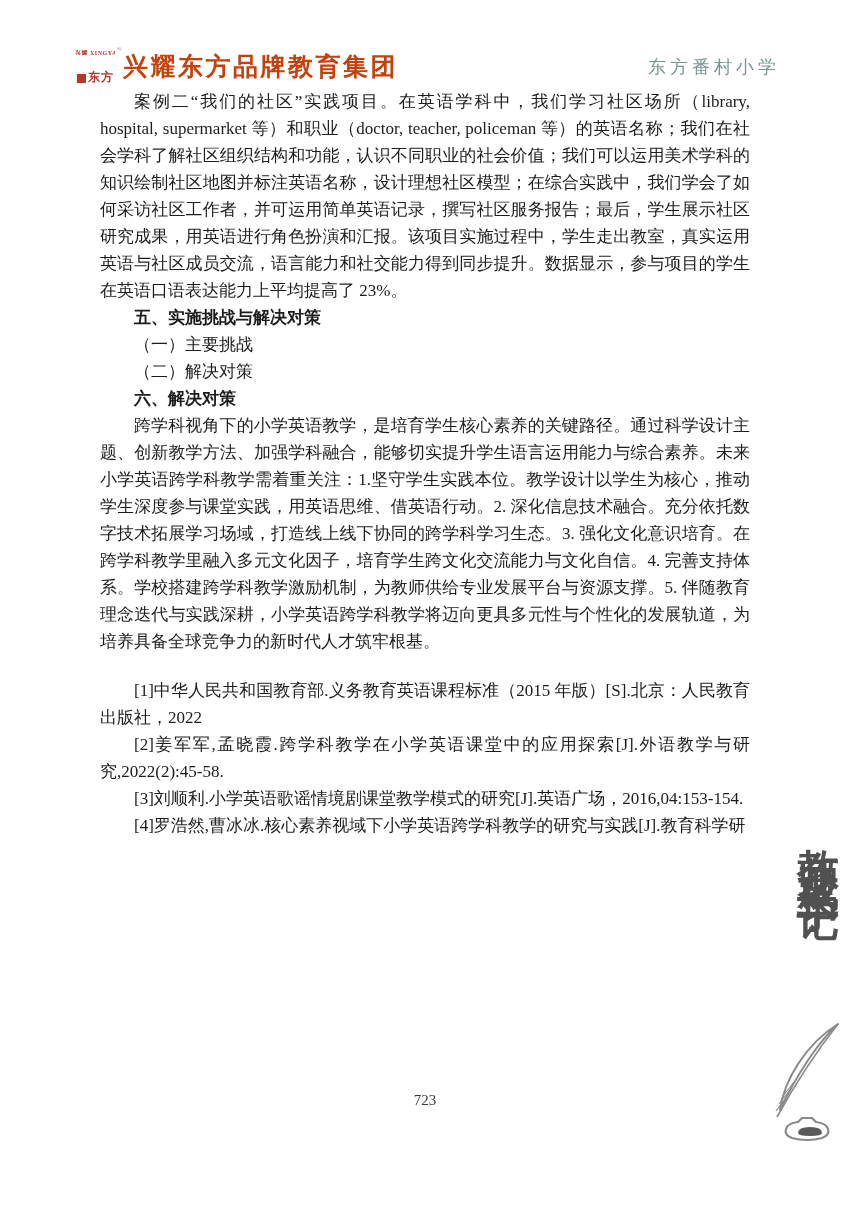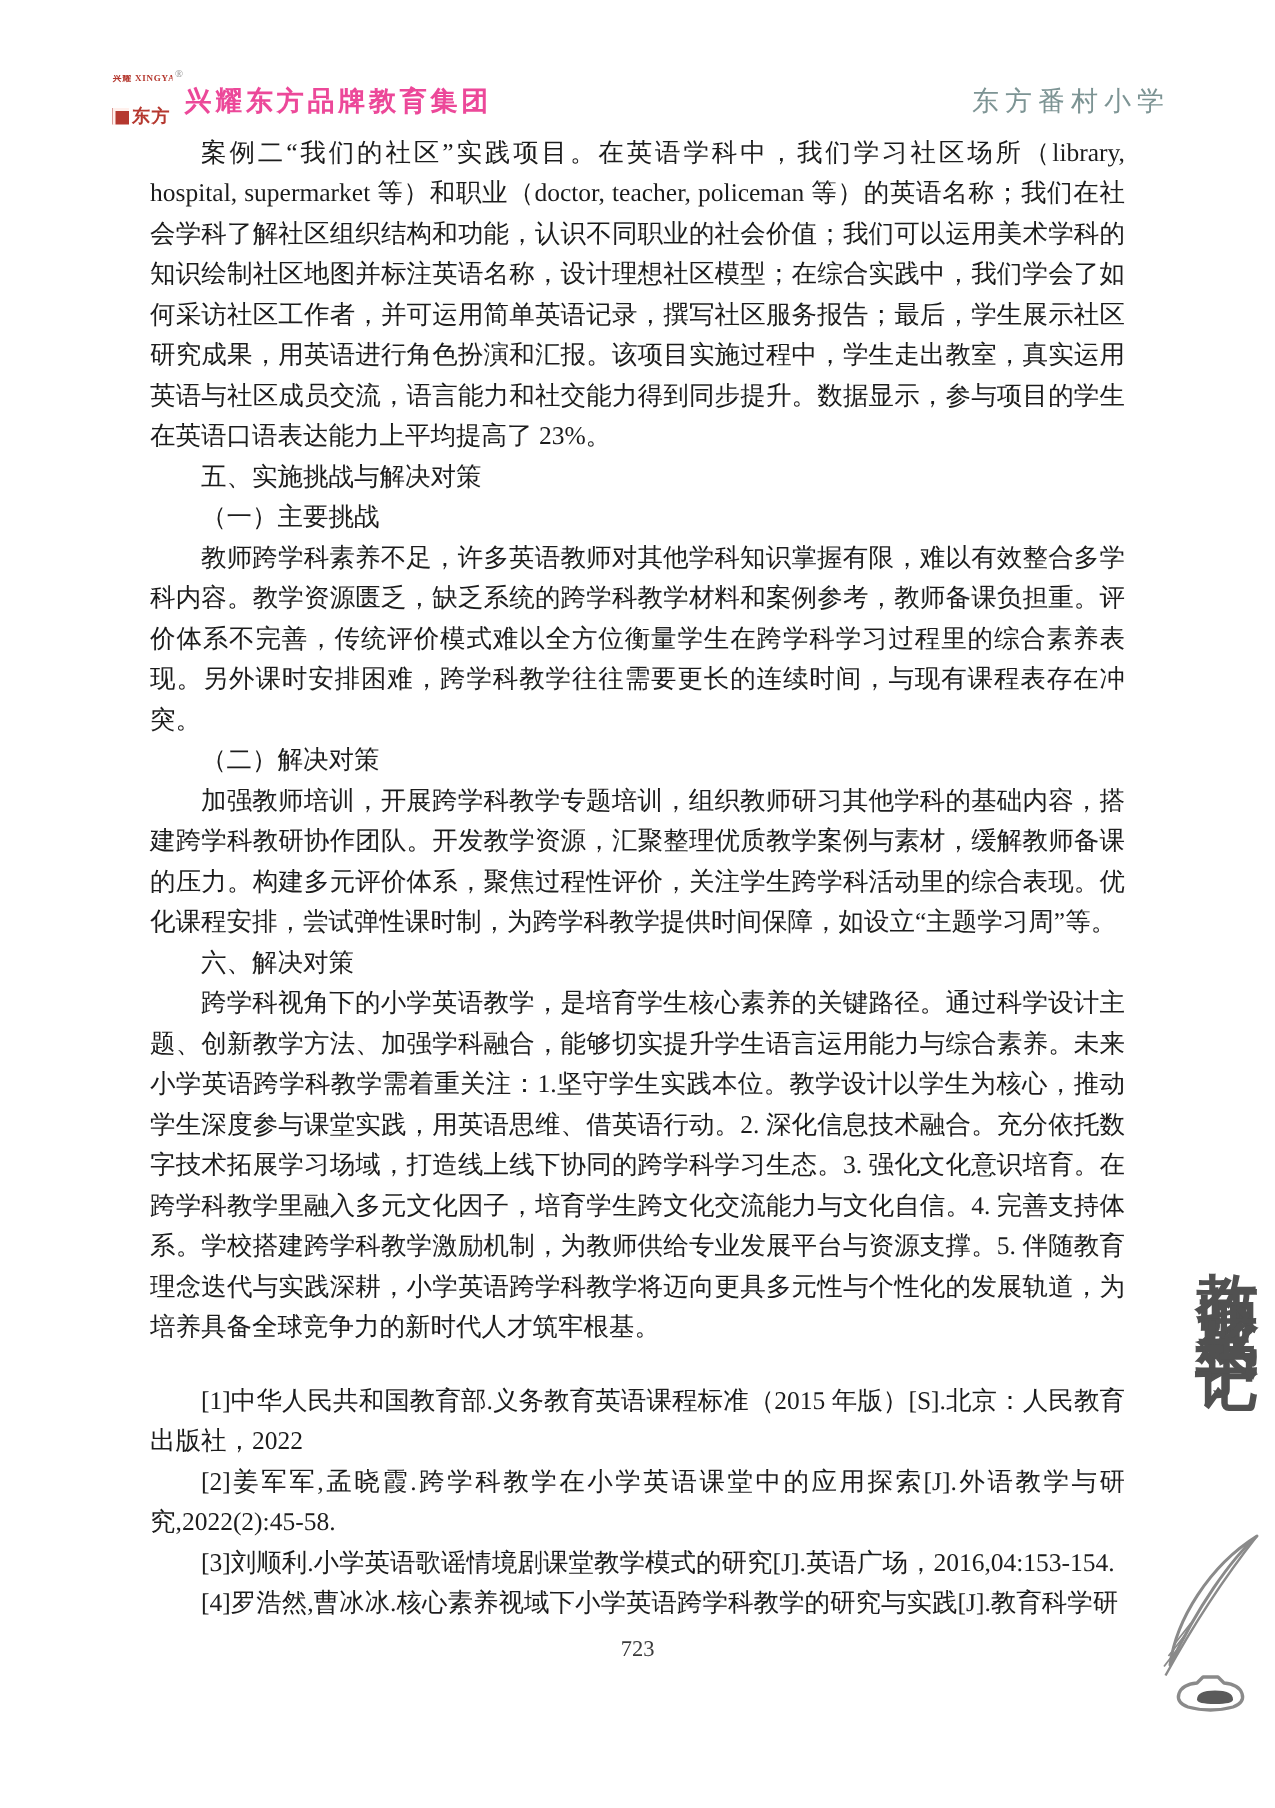--- a/index.html
+++ b/index.html
@@ -33,39 +33,39 @@
   }
   .seal-bottom-text{
     font-size:12px;font-weight:bold;color:#b5382f;line-height:12px;
     letter-spacing:1px;
   }
   .reg-mark{
     position:absolute;top:-5px;right:-7px;font-size:7px;color:#8a8a8a;
   }
   .org-name{
     margin-left:8px;
-    font-size:18px;font-weight:bold;color:#ec4899;
+    font-size:25px;font-weight:bold;color:#c2410c;
     letter-spacing:2.5px;white-space:nowrap;
     font-family:Liberation Serif, serif;
   }
   .school-name{
     font-size:18px;color:#7d9494;letter-spacing:4px;white-space:nowrap;
     font-family:"DejaVu Serif","Liberation Serif",serif;
   }
   
   .doc-main{
     position:absolute;top:88px;left:100px;width:650px;
     font-size:17px;line-height:27px;
     text-align:justify;
     text-justify:inter-ideograph;
   }
   .doc-main p{margin:0;}
   .blk{margin:0;}
   .indent{text-indent:2em;}
-  .heading{font-weight:normal;text-indent:2em;}
+  .heading{font-weight:bold;text-indent:2em;}
   .spacer{height:22px;}
   
   .motto{
     position:absolute;top:690px;right:6px;height:310px;
     writing-mode:vertical-rl;
     font-family:"DejaVu Serif","Liberation Serif",serif;
     font-size:42px;font-weight:bold;color:#515151;
     letter-spacing:10px;line-height:52px;
     text-align:center;
   }
@@ -95,23 +95,21 @@
       </div>
       <div class="org-name">兴耀东方品牌教育集团</div>
     </div>
     <div class="school-name">东方番村小学</div>
   </header>
 
   <main class="doc-main">
     <p class="blk indent">案例二“我们的社区”实践项目。在英语学科中，我们学习社区场所（library, hospital, supermarket 等）和职业（doctor, teacher, policeman 等）的英语名称；我们在社会学科了解社区组织结构和功能，认识不同职业的社会价值；我们可以运用美术学科的知识绘制社区地图并标注英语名称，设计理想社区模型；在综合实践中，我们学会了如何采访社区工作者，并可运用简单英语记录，撰写社区服务报告；最后，学生展示社区研究成果，用英语进行角色扮演和汇报。该项目实施过程中，学生走出教室，真实运用英语与社区成员交流，语言能力和社交能力得到同步提升。数据显示，参与项目的学生在英语口语表达能力上平均提高了 23%。</p>
     <p class="blk heading">五、实施挑战与解决对策</p>
     <p class="blk indent">（一）主要挑战</p>
-    <p class="blk indent">教师跨学科素养不足，许多英语教师对其他学科知识掌握有限，难以有效整合多学科内容。教学资源匮乏，缺乏系统的跨学科教学材料和案例参考，教师备课负担重。评价体系不完善，传统评价模式难以全方位衡量学生在跨学科学习过程里的综合素养表现。另外课时安排困难，跨学科教学往往需要更长的连续时间，与现有课程表存在冲突。</p>
     <p class="blk indent">（二）解决对策</p>
-    <p class="blk indent">加强教师培训，开展跨学科教学专题培训，组织教师研习其他学科的基础内容，搭建跨学科教研协作团队。开发教学资源，汇聚整理优质教学案例与素材，缓解教师备课的压力。构建多元评价体系，聚焦过程性评价，关注学生跨学科活动里的综合表现。优化课程安排，尝试弹性课时制，为跨学科教学提供时间保障，如设立“主题学习周”等。</p>
     <p class="blk heading">六、解决对策</p>
     <p class="blk indent">跨学科视角下的小学英语教学，是培育学生核心素养的关键路径。通过科学设计主题、创新教学方法、加强学科融合，能够切实提升学生语言运用能力与综合素养。未来小学英语跨学科教学需着重关注：1.坚守学生实践本位。教学设计以学生为核心，推动学生深度参与课堂实践，用英语思维、借英语行动。2.  深化信息技术融合。充分依托数字技术拓展学习场域，打造线上线下协同的跨学科学习生态。3.  强化文化意识培育。在跨学科教学里融入多元文化因子，培育学生跨文化交流能力与文化自信。4.  完善支持体系。学校搭建跨学科教学激励机制，为教师供给专业发展平台与资源支撑。5.  伴随教育理念迭代与实践深耕，小学英语跨学科教学将迈向更具多元性与个性化的发展轨道，为培养具备全球竞争力的新时代人才筑牢根基。</p>
     <div class="spacer"></div>
     <p class="blk indent">[1]中华人民共和国教育部.义务教育英语课程标准（2015 年版）[S].北京：人民教育出版社，2022</p>
     <p class="blk indent">[2]姜军军,孟晓霞.跨学科教学在小学英语课堂中的应用探索[J].外语教学与研究,2022(2):45-58.</p>
     <p class="blk indent">[3]刘顺利.小学英语歌谣情境剧课堂教学模式的研究[J].英语广场，2016,04:153-154.</p>
     <p class="blk indent">[4]罗浩然,曹冰冰.核心素养视域下小学英语跨学科教学的研究与实践[J].教育科学研</p>
   </main>
 
   <aside class="motto">教师成长手记</aside>

